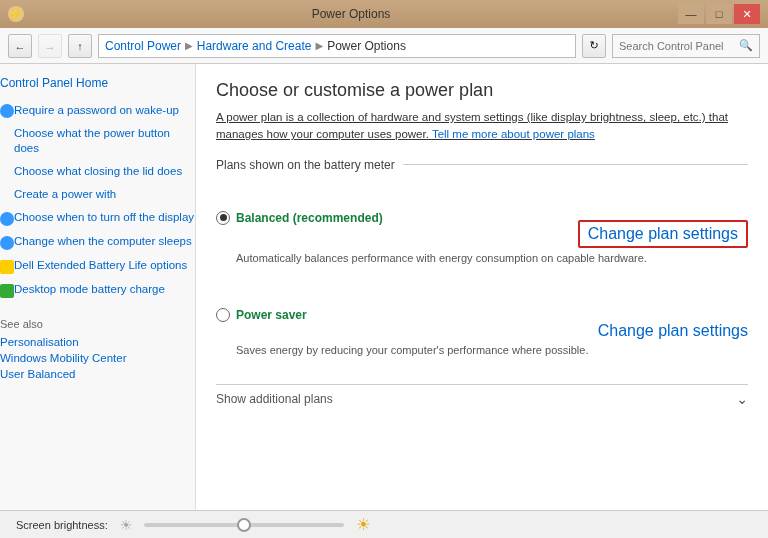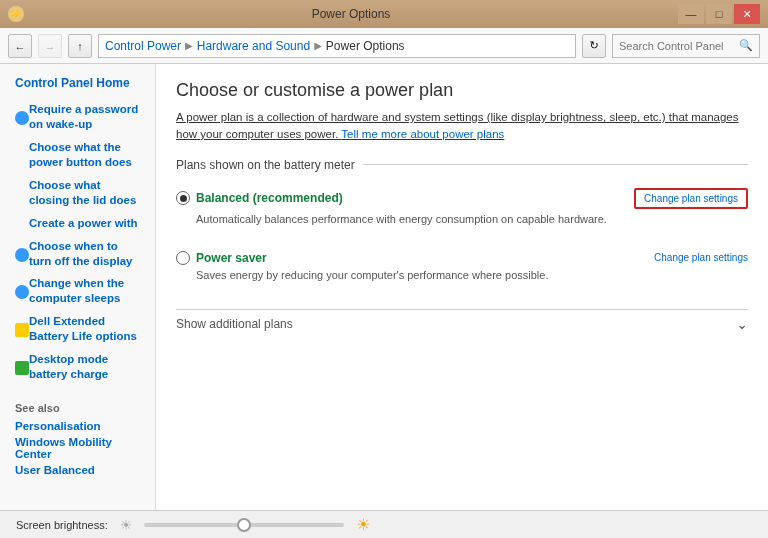--- a/index.html
+++ b/index.html
@@ -58,26 +58,25 @@
 
     
     .main-container {
       display: flex;
       height: calc(538px - 28px - 36px - 28px);
       background: white;
     }
 
     
     .sidebar {
-      width: 156px;
+      width: 196px;
       background: #f8f8f8;
       border-right: 1px solid #ddd;
-      padding: 12px 15px;
+      padding: 12px 0;
       overflow-y: auto;
-      font-weight: bold;
     }
     .sidebar-home {
       color: #0066cc; font-size: 12px; cursor: pointer; margin-bottom: 12px;
       display: flex; align-items: center; gap: 4px;
     }
     .sidebar-link {
       display: flex; align-items: center; 
       color: #0066cc; font-size: 11.5px; cursor: pointer; margin-bottom: 8px;
       line-height: 1.3;
     }
@@ -118,21 +117,21 @@
     }
     .plan-label.balanced { font-weight: 700; }
     .radio-btn {
       width: 14px; height: 14px; border: 1px solid #666; border-radius: 50%;
       display: inline-flex; align-items: center; justify-content: center; flex-shrink: 0;
     }
     .radio-btn.selected::after {
       content: ''; width: 7px; height: 7px; background: #333; border-radius: 50%;
     }
     .plan-desc { font-size: 11px; color: #555; margin-left: 20px; line-height: 1.4; }
-    .change-plan-link { color: #0066cc; font-size: 10px; cursor: pointer; white-space: nowrap; }
+    .change-plan-link { color: #0066cc; font-size: 16px; cursor: pointer; white-space: nowrap; margin-top: 32px; }
     .change-plan-link.highlighted {
       border: 2px solid #cc2222;
       padding: 3px 8px;
       border-radius: 2px;
       color: #0066cc;
     }
 
     .show-additional {
       display: flex; align-items: center; justify-content: space-between;
       margin-top: 20px; padding: 6px 0;
@@ -177,21 +176,21 @@
   </div>
 </div>
 
 <div class="addressbar">
   <button class="nav-btn">←</button>
   <button class="nav-btn disabled">→</button>
   <button class="nav-btn">↑</button>
   <div class="breadcrumb-bar">
     <span class="breadcrumb-link">Control Power</span>
     <span class="breadcrumb-sep">▶</span>
-    <span class="breadcrumb-link">Hardware and Sound</span>
+    <span class="breadcrumb-link">Hardware and Create</span>
     <span class="breadcrumb-sep">▶</span>
     <span class="breadcrumb-current">Power Options</span>
   </div>
   <button class="refresh-btn">↻</button>
   <div class="search-bar">
     <input type="text" placeholder="Search Control Panel" style="">
     <span class="search-icon-btn">🔍</span>
   </div>
 </div>
 

